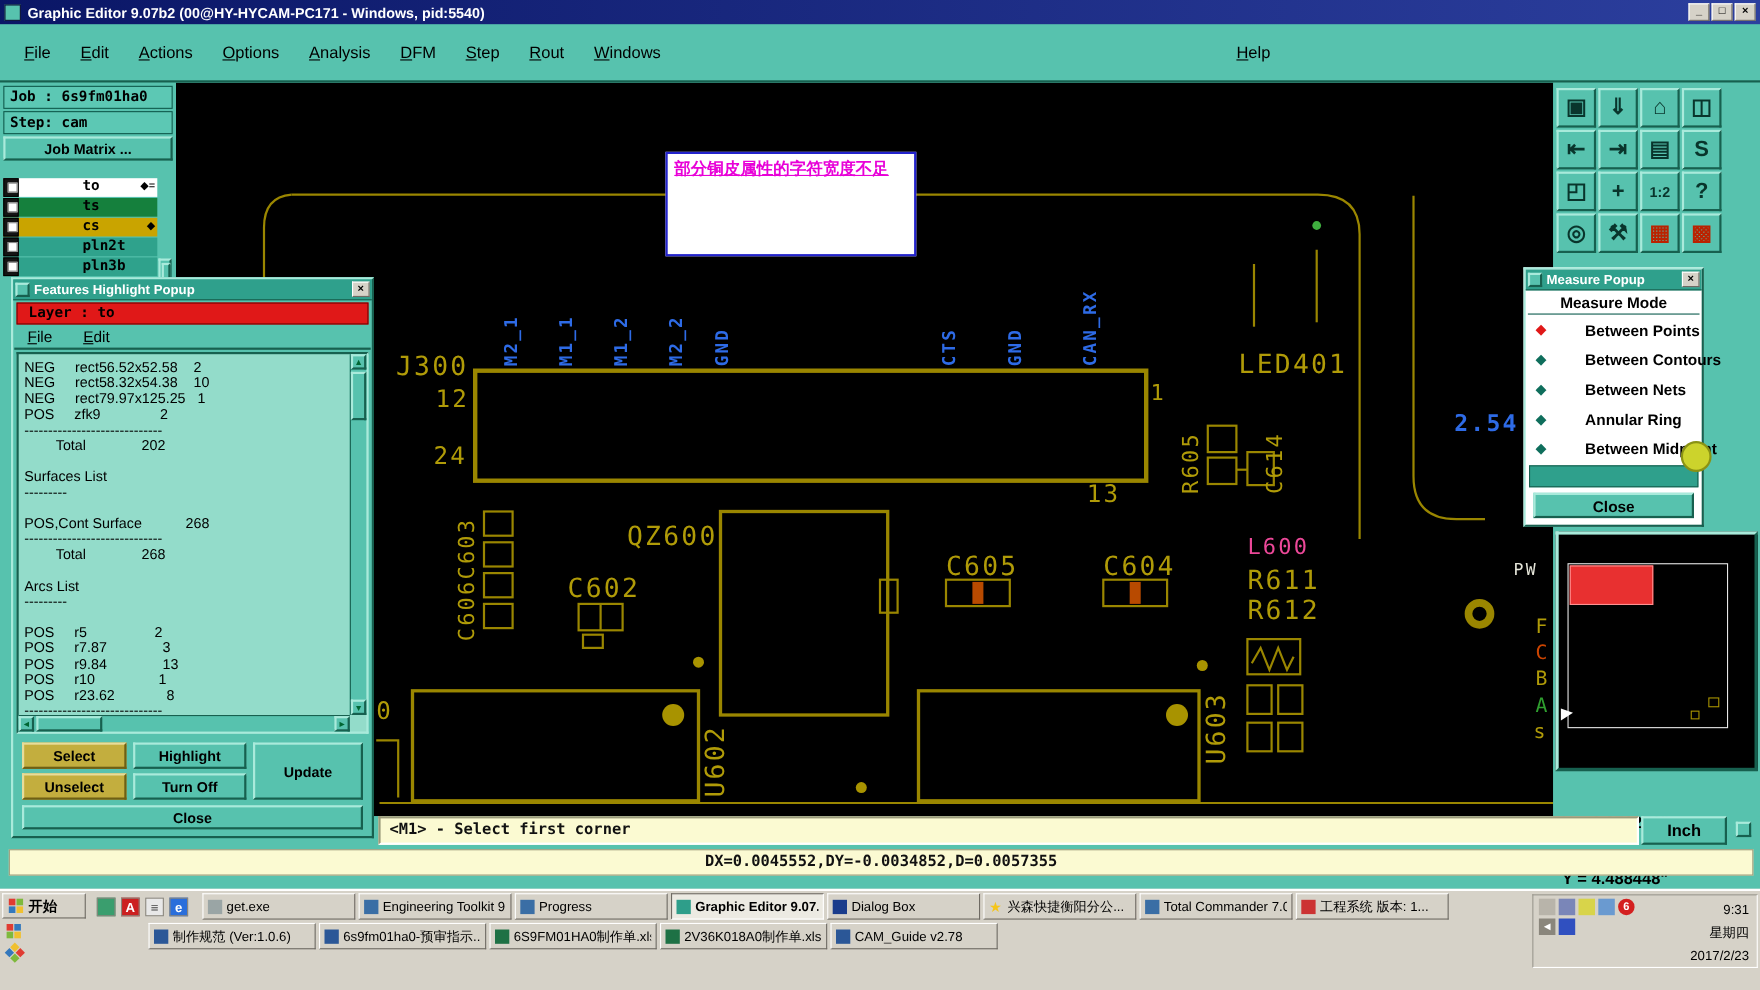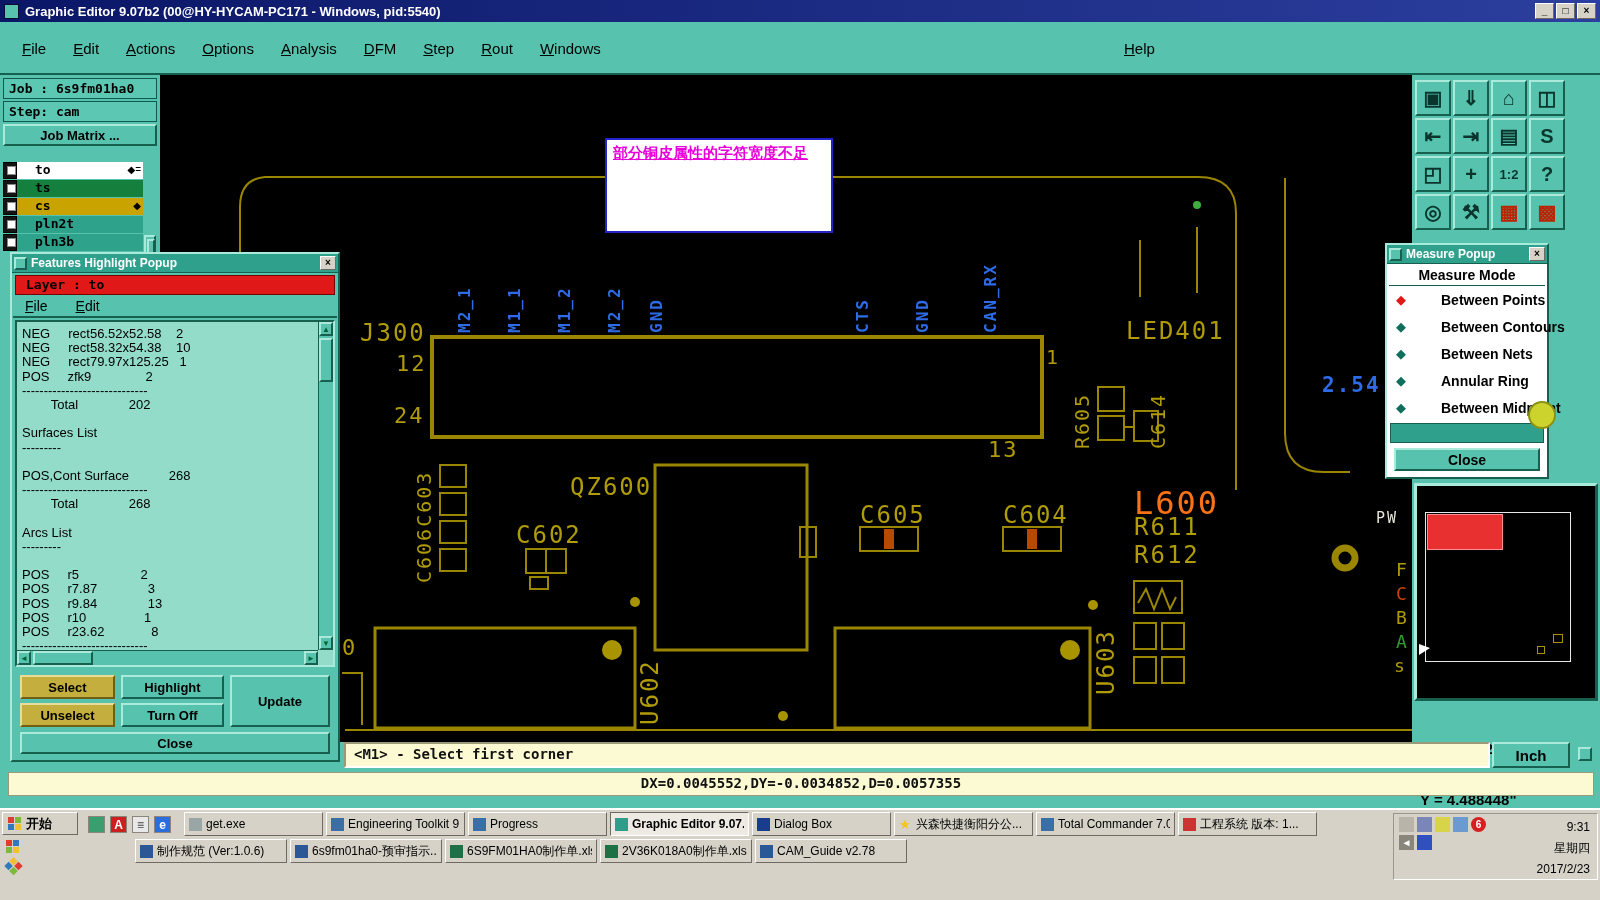--- a/index.html
+++ b/index.html
@@ -41,21 +41,21 @@
   
   .left-panel{position:absolute;left:0;top:75px;width:160px;height:699px;background:#57c2ae;z-index:5;padding:3px 3px 0 3px;}
   .job-box{height:21px;border:1px solid #0f5a4c;font:bold 13px "DejaVu Sans Mono",monospace;
     line-height:19px;padding-left:5px;color:#000;margin-bottom:2px;background:#5cc8b4;}
   .matrix-btn{height:22px;font:bold 13px "Liberation Sans",sans-serif;display:flex;align-items:center;
     justify-content:center;margin-bottom:16px;color:#000;}
   .layer-list{width:140px;}
   .layer-row{display:flex;height:17px;margin-bottom:1px;align-items:stretch;}
   .layer-cb{width:14px;background:#141414;border:1px solid #000;position:relative;flex:none;}
   .layer-cb::after{content:'';position:absolute;left:3px;top:3px;width:7px;height:7px;background:#fff;border:1px solid #888;}
-  .layer-name{flex:1;font:bold 13px "DejaVu Sans Mono",monospace;padding-left:18px;line-height:15px;color:#000;}
+  .layer-name{flex:1;font:bold 13px "DejaVu Sans Mono",monospace;padding-left:18px;line-height:15px;color:#000;margin-left:40px;}
   .layer-ic{font-size:10px;line-height:15px;padding-right:2px;color:#000;}
   .layer-scroll{position:absolute;left:144px;top:160px;width:12px;height:90px;}
   .layer-thumb{position:absolute;left:1px;top:2px;width:8px;height:26px;}
 
   
   .canvas{position:absolute;left:160px;top:75px;width:1252px;height:667px;background:#000;overflow:hidden;z-index:1;}
   .clabel{position:absolute;font-family:"DejaVu Sans Mono",monospace;white-space:pre;
     transform-origin:0 0;letter-spacing:2px;line-height:1;}
   .annotation{position:absolute;left:445px;top:63px;width:228px;height:95px;background:#fff;
     border:2px solid #2323cc;z-index:3;padding:4px 6px;font-weight:bold;font-size:15px;
@@ -288,21 +288,21 @@
         <div class="clabel" style="left: 447px; top: 258px; font-size: 16px; color: rgb(46, 107, 230); transform: rotate(-90deg); font-weight: bold;">M2_2</div>
         <div class="clabel" style="left: 489px; top: 258px; font-size: 16px; color: rgb(46, 107, 230); transform: rotate(-90deg); font-weight: bold;">GND</div>
         <div class="clabel" style="left: 695px; top: 258px; font-size: 16px; color: rgb(46, 107, 230); transform: rotate(-90deg); font-weight: bold;">CTS</div>
         <div class="clabel" style="left: 755px; top: 258px; font-size: 16px; color: rgb(46, 107, 230); transform: rotate(-90deg); font-weight: bold;">GND</div>
         <div class="clabel" style="left: 823px; top: 258px; font-size: 16px; color: rgb(46, 107, 230); transform: rotate(-90deg); font-weight: bold;">CAN_RX</div>
         <div class="clabel" style="left: 254px; top: 508px; font-size: 20px; color: rgb(176, 155, 8); transform: rotate(-90deg);">C606C603</div>
         <div class="clabel" style="left: 356px; top: 448px; font-size: 24px; color: rgb(176, 155, 8);">C602</div>
         <div class="clabel" style="left: 410px; top: 400px; font-size: 24px; color: rgb(176, 155, 8);">QZ600</div>
         <div class="clabel" style="left: 700px; top: 428px; font-size: 24px; color: rgb(176, 155, 8);">C605</div>
         <div class="clabel" style="left: 843px; top: 428px; font-size: 24px; color: rgb(176, 155, 8);">C604</div>
-        <div class="clabel" style="left: 974px; top: 412px; font-size: 32px; color: #f97316;">L600</div>
+        <div class="clabel" style="left: 974px; top: 412px; font-size: 20px; color: #ec4899;">L600</div>
         <div class="clabel" style="left: 974px; top: 440px; font-size: 24px; color: rgb(176, 155, 8);">R611</div>
         <div class="clabel" style="left: 974px; top: 468px; font-size: 24px; color: rgb(176, 155, 8);">R612</div>
         <div class="clabel" style="left: 478px; top: 650px; font-size: 24px; color: rgb(176, 155, 8); transform: rotate(-90deg);">U602</div>
         <div class="clabel" style="left: 934px; top: 620px; font-size: 24px; color: rgb(176, 155, 8); transform: rotate(-90deg);">U603</div>
         <div class="clabel" style="left: 182px; top: 562px; font-size: 22px; color: rgb(176, 155, 8);">0</div>
         <div class="clabel" style="left: 1162px; top: 300px; font-size: 21px; color: rgb(46, 107, 230); font-weight: bold;">2.54</div>
         <div class="clabel" style="left: 1216px; top: 436px; font-size: 15px; color: rgb(230, 230, 218);">PW</div>
         <div class="clabel" style="left: 1236px; top: 486px; font-size: 18px; color: rgb(176, 155, 8);">F</div>
         <div class="clabel" style="left: 1236px; top: 510px; font-size: 18px; color: rgb(204, 68, 0);">C</div>
         <div class="clabel" style="left: 1236px; top: 534px; font-size: 18px; color: rgb(176, 155, 8);">B</div>

